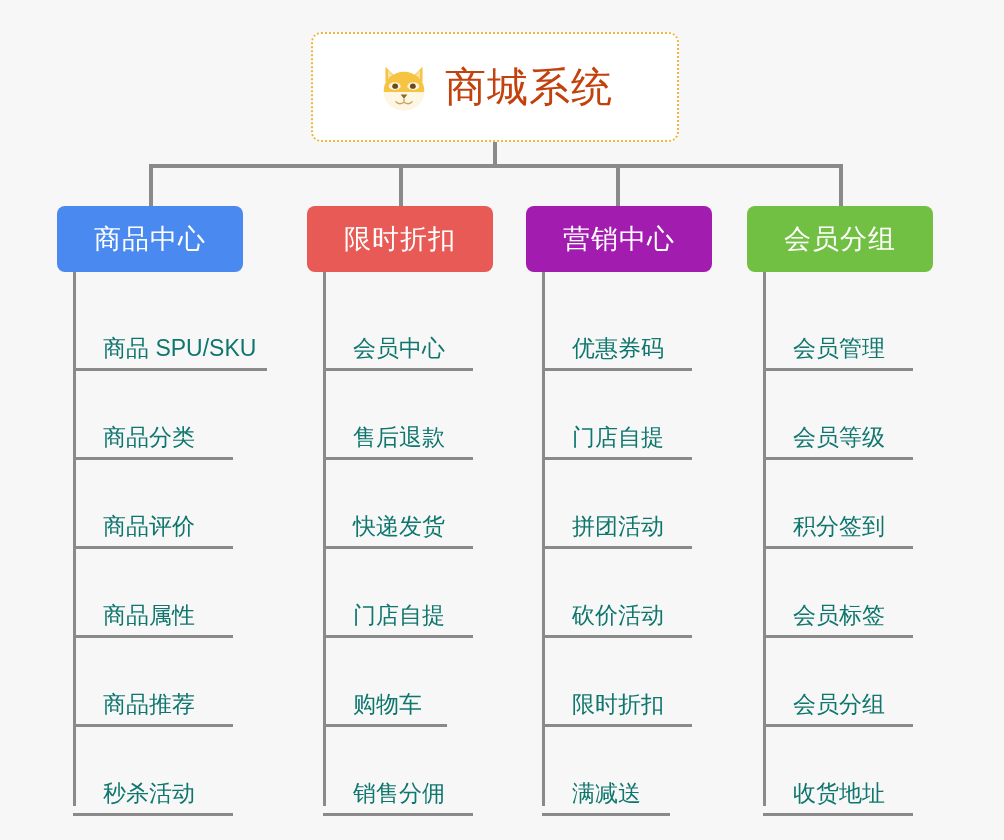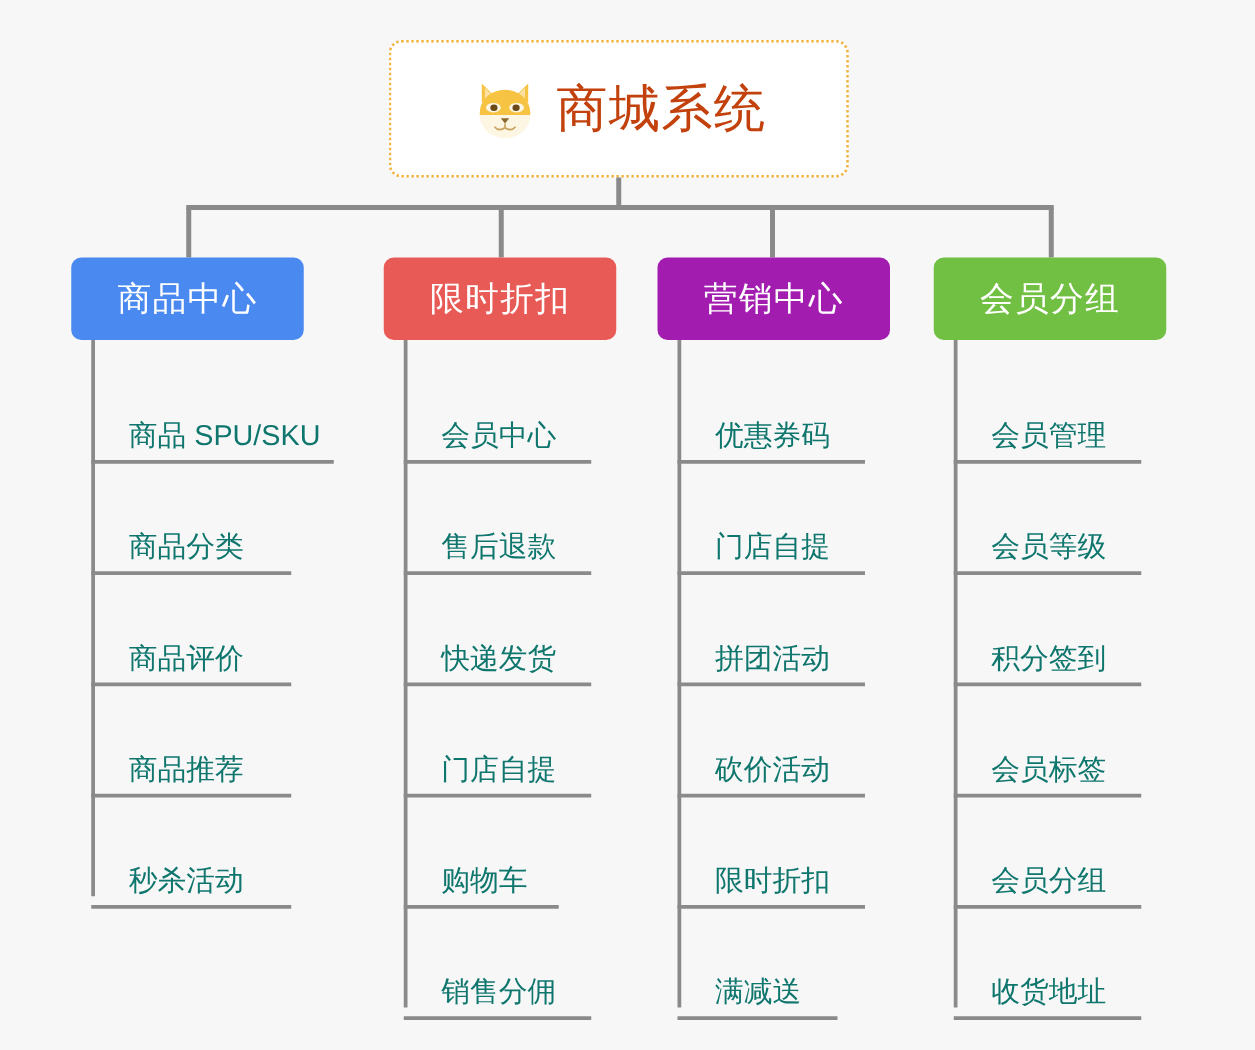--- a/index.html
+++ b/index.html
@@ -189,20 +189,23 @@
       <div class="leaf-item">
         <span class="leaf-label">商品 SPU/SKU</span>
       </div>
       <div class="leaf-item w-short">
         <span class="leaf-label">商品分类</span>
       </div>
       <div class="leaf-item w-short">
         <span class="leaf-label">商品评价</span>
       </div>
       <div class="leaf-item w-short">
+        <span class="leaf-label">商品属性</span>
+      </div>
+      <div class="leaf-item w-short">
         <span class="leaf-label">商品推荐</span>
       </div>
       <div class="leaf-item w-short">
         <span class="leaf-label">秒杀活动</span>
       </div>
     </div>
   </div>
 
   <div class="column col-2">
     <div class="cat-box cat-red">

